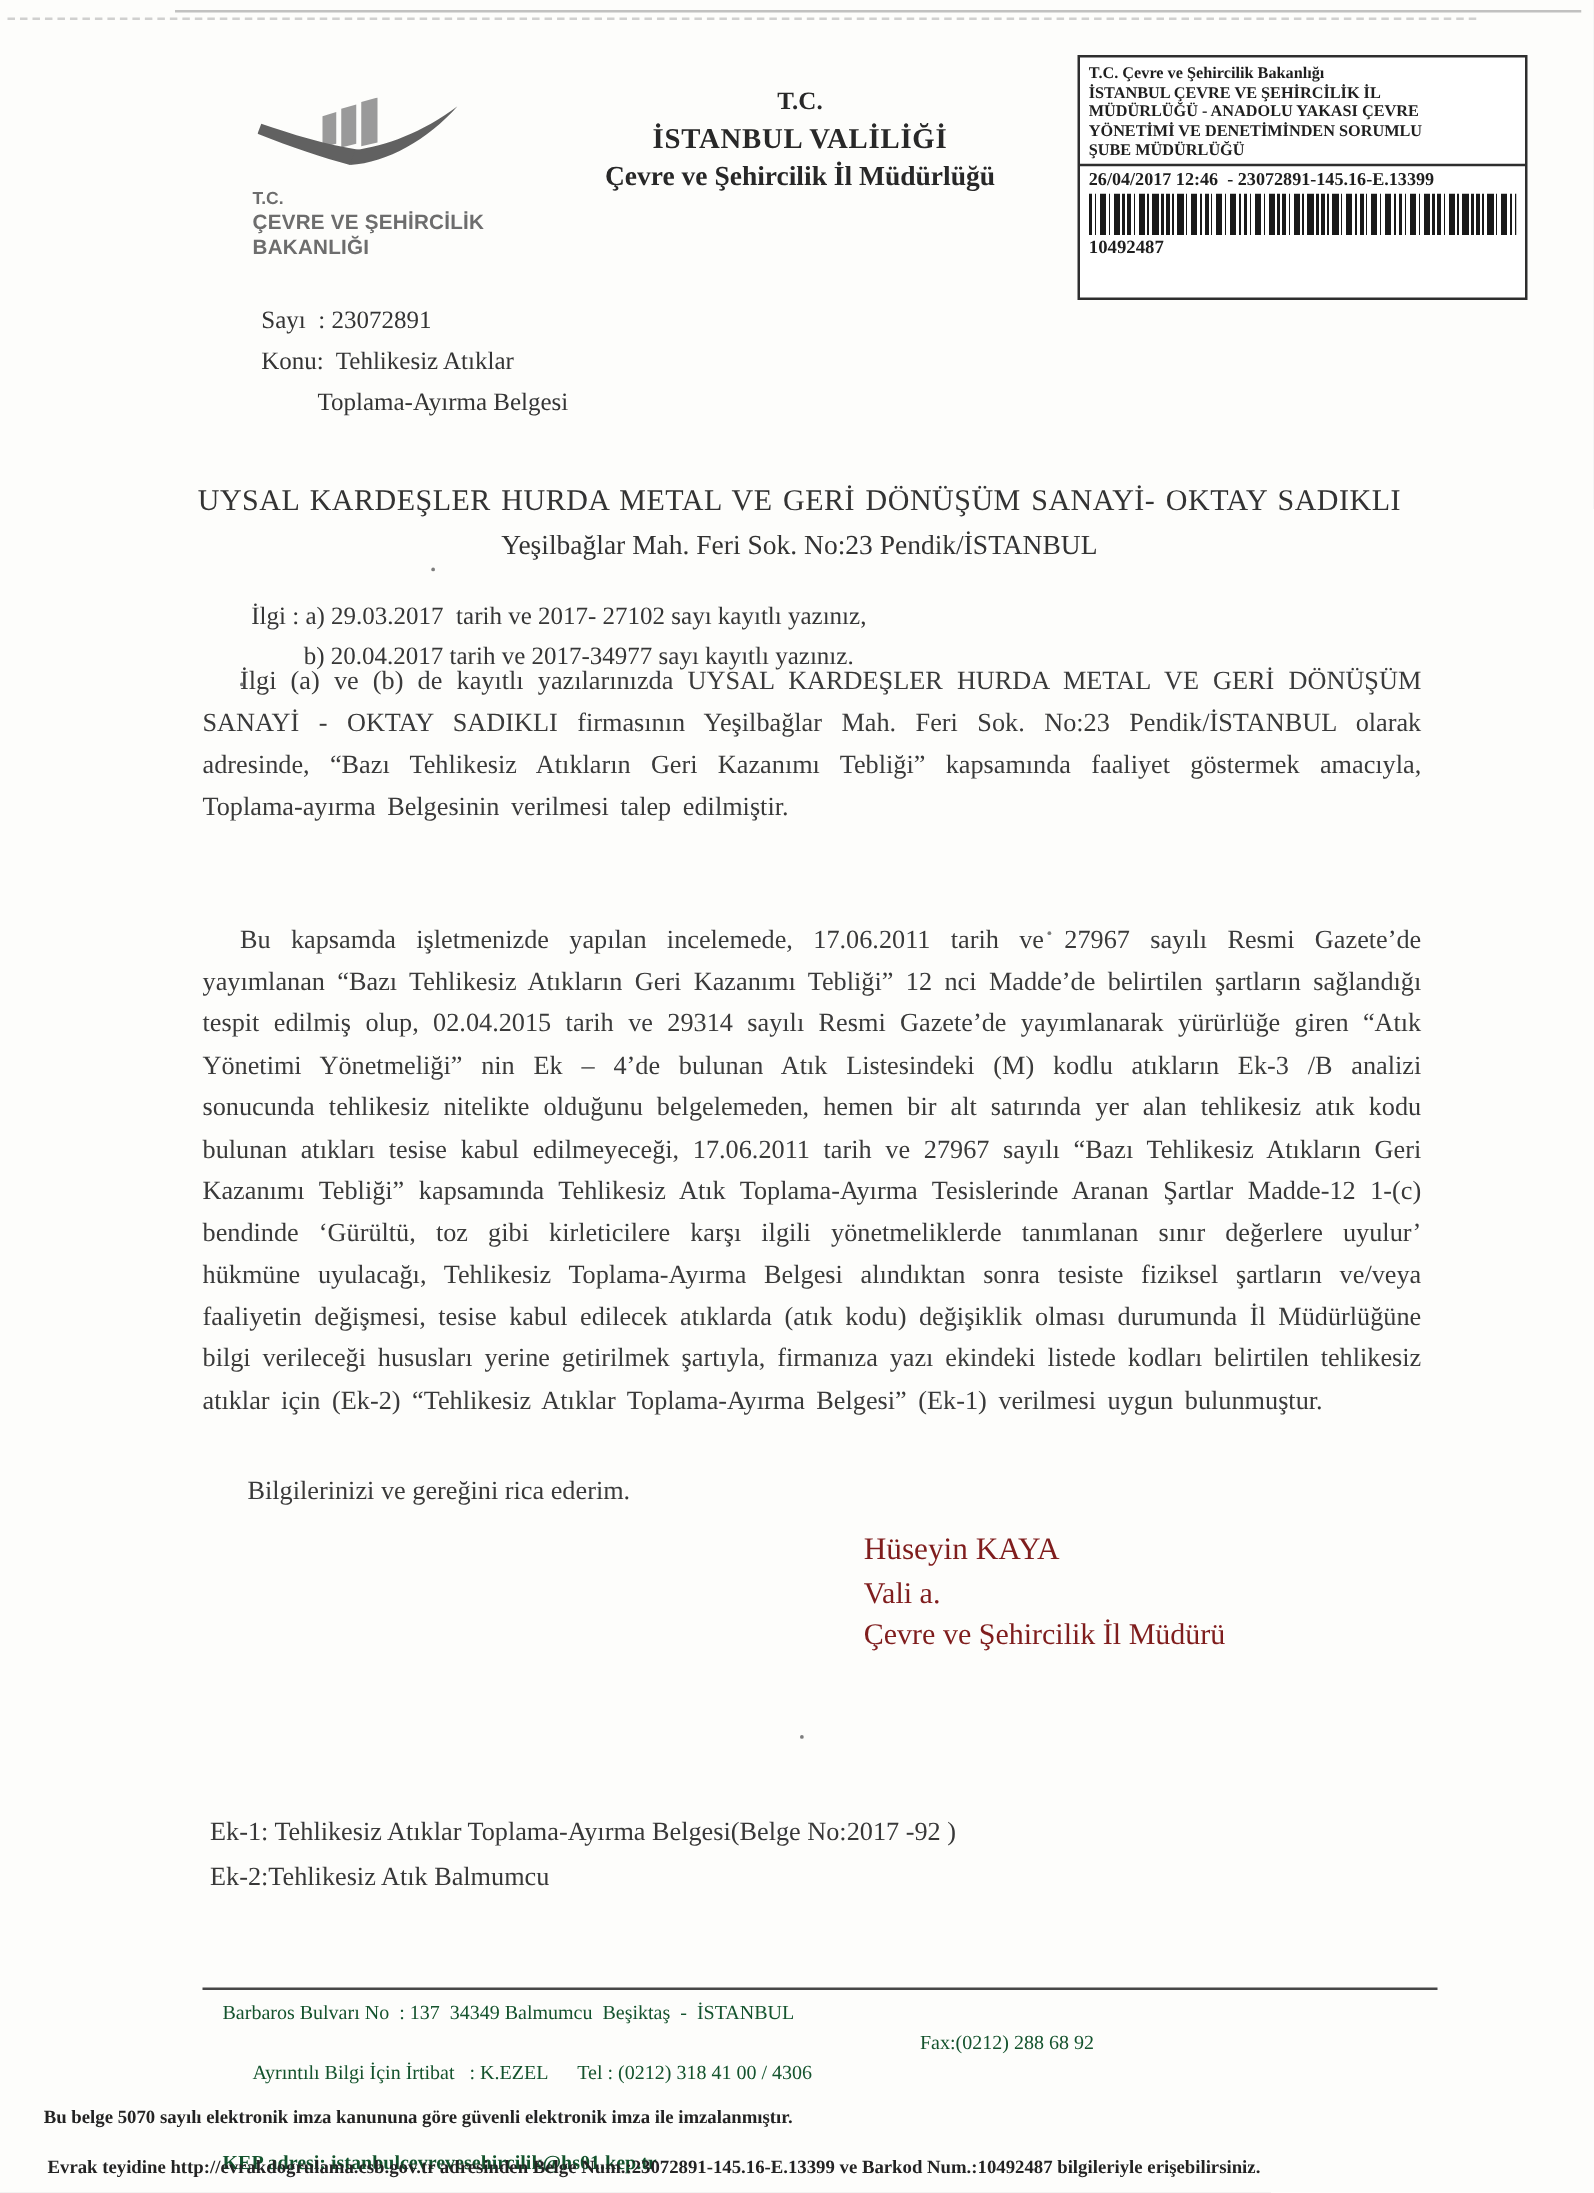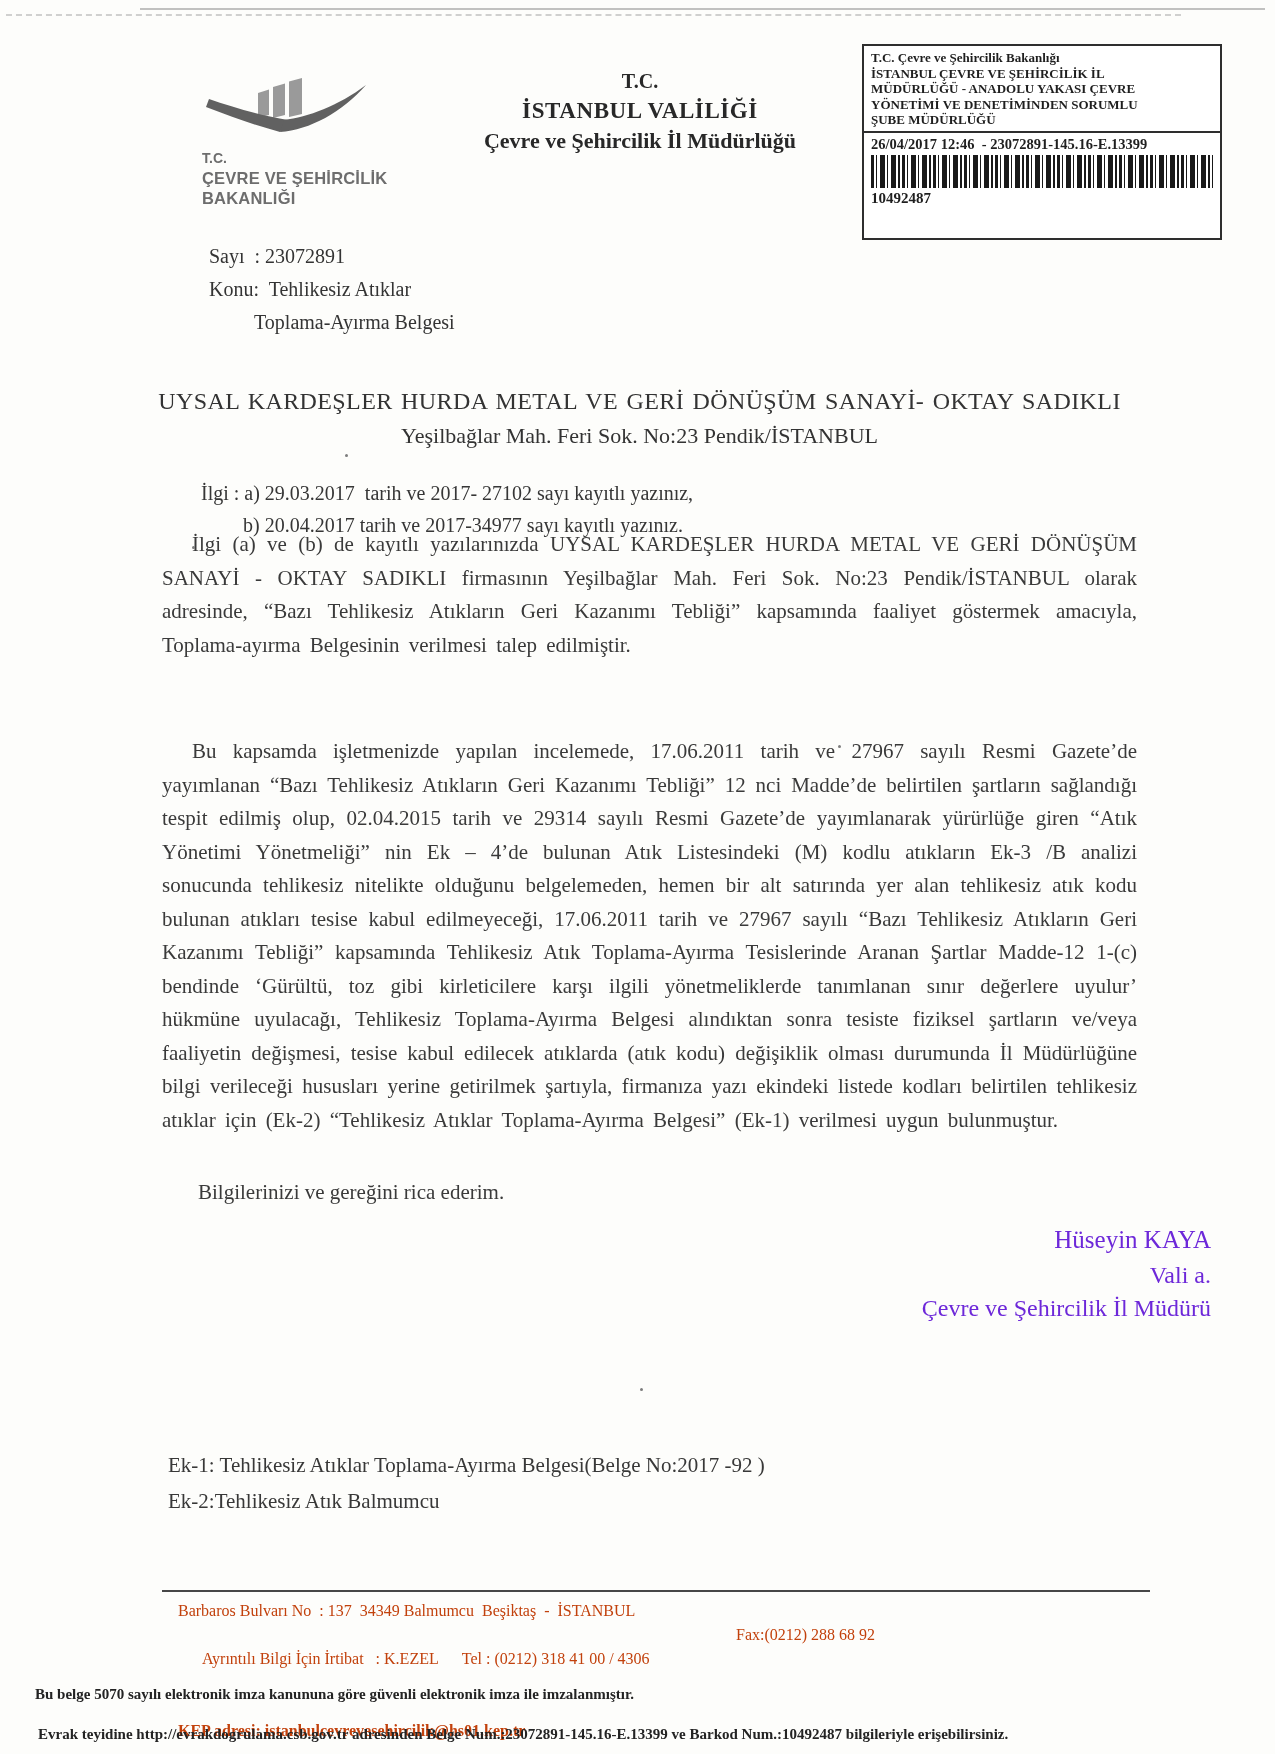--- a/index.html
+++ b/index.html
@@ -58,30 +58,30 @@
   .refs-b{padding-left:42px;}
 
   
   .para{position:absolute;left:162px;width:975px;margin:0;font-size:21px;line-height:33.5px;
     text-align:justify;text-indent:30px;word-spacing:4px;color:#3a3a3a;}
   .para-1{top:528px;}
   .para-2{top:702px;margin-top:33px;}
   .closing{position:absolute;left:198px;top:1180px;font-size:21px;color:#3a3a3a;}
 
   
-  .signature{position:absolute;left:691px;top:1226px;width:520px;text-align:right;color:#6d28d9;}
+  .signature{position:absolute;left:691px;top:1226px;width:520px;text-align:left;color:#7f1d1d;}
   .sig-name{font-size:25px;}
   .sig-t1{font-size:24px;margin-top:8px;}
   .sig-t2{font-size:24px;margin-top:6px;}
 
   
   .attachments{position:absolute;left:168px;top:1447px;font-size:21px;line-height:36px;color:#383838;}
 
   
-  .footer{position:absolute;left:162px;top:1590px;width:988px;border-top:2px solid #474747;padding-top:7px;color:#c2410c;}
+  .footer{position:absolute;left:162px;top:1590px;width:988px;border-top:2px solid #474747;padding-top:7px;color:#14532d;}
   .footer-line{position:relative;margin-left:16px;font-size:16px;line-height:24px;}
   .footer-fax{position:absolute;left:558px;top:0;font-size:16px;}
   .footer-kep{font-weight:bold;}
 
   
   .legal-1{position:absolute;left:35px;top:1686px;font-size:15px;font-weight:bold;color:#232323;}
   .legal-2{position:absolute;left:38px;top:1726px;font-size:15px;font-weight:bold;color:#232323;}
 </style>
 </head>
 <body>

